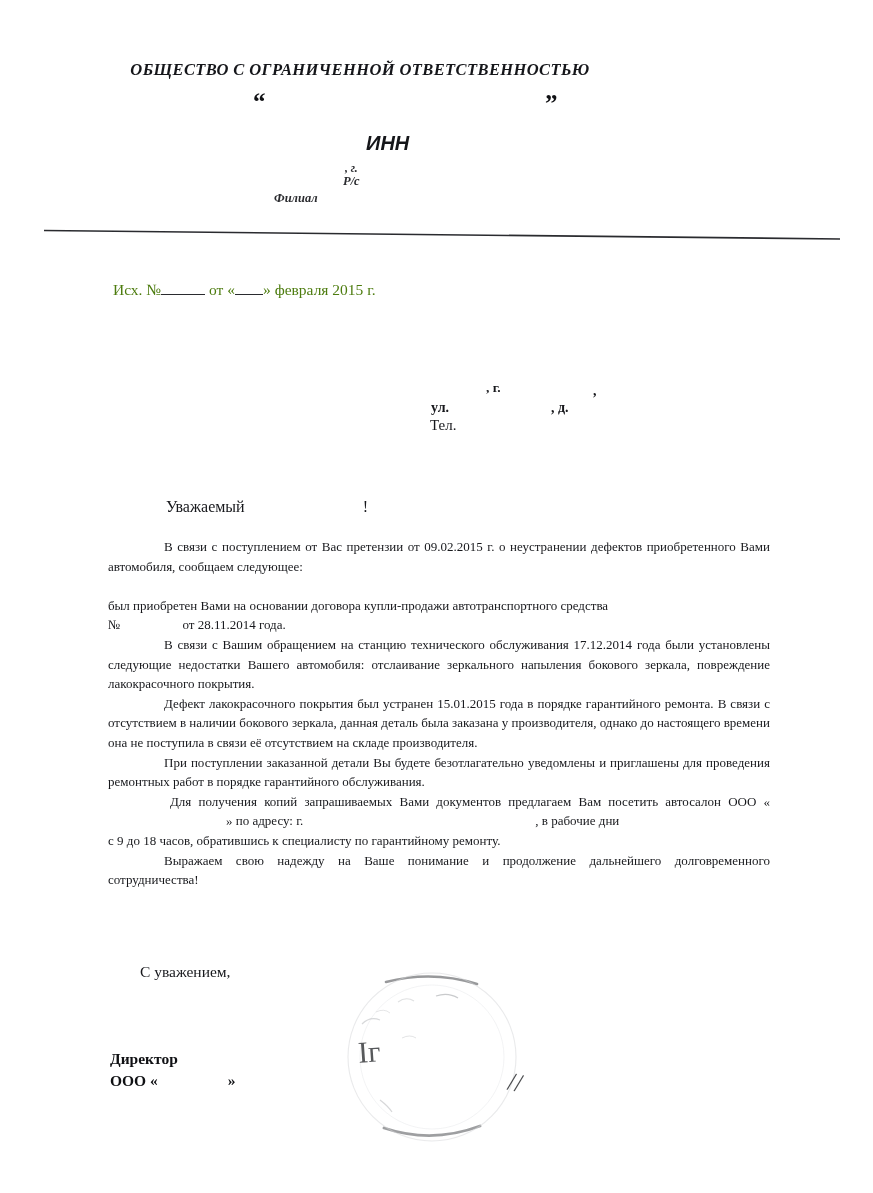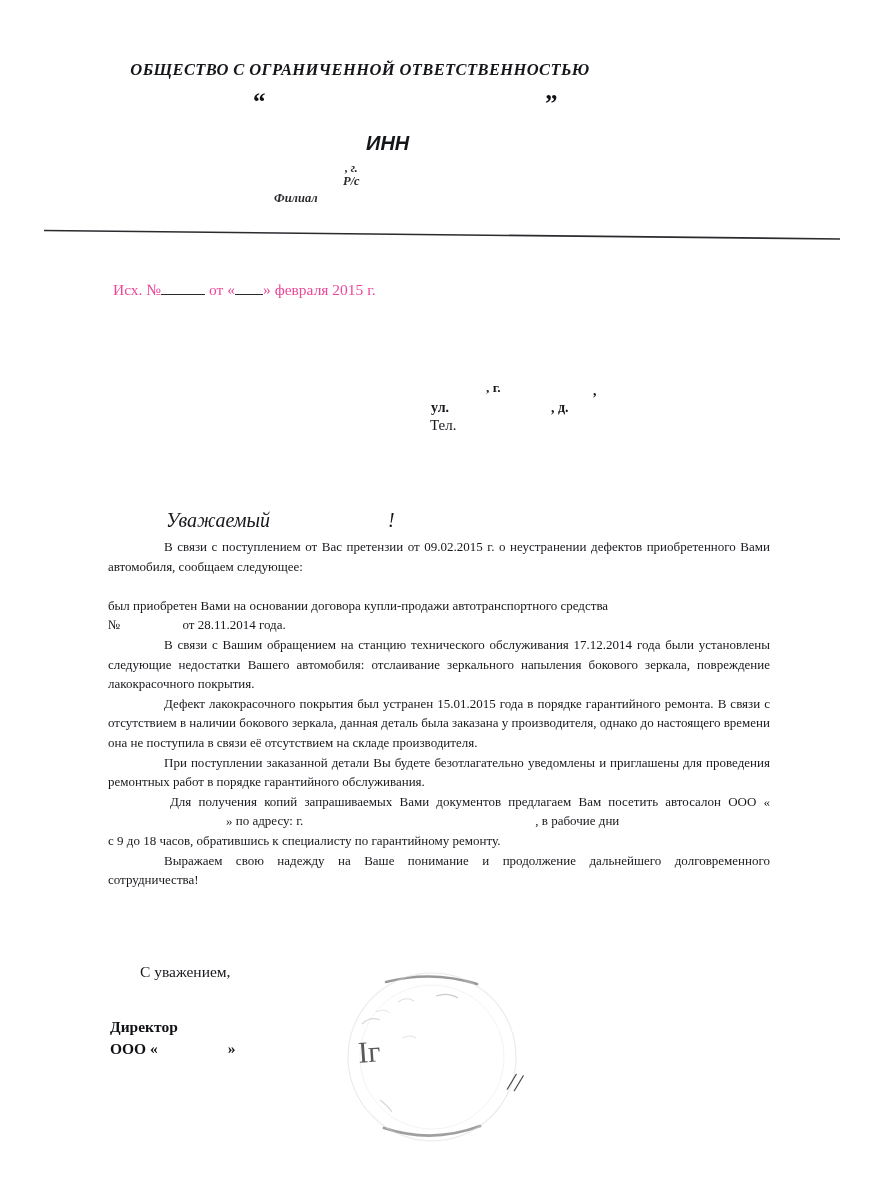--- a/index.html
+++ b/index.html
@@ -83,21 +83,21 @@
   }
   .rule-wrap svg { display: block; }
 
   
   .refline {
     position: absolute;
     left: 113px;
     top: 281px;
     font-size: 15.5px;
     white-space: nowrap;
-    color: #ec4899;
+    color: #4d7c0f;
   }
   .blank-u {
     display: inline-block;
     border-bottom: 1px solid #2a2b2f;
     vertical-align: baseline;
   }
   .blank-u.w1 { width: 44px; }
   .blank-u.w2 { width: 28px; }
 
   
@@ -146,25 +146,24 @@
     left: 430px;
     top: 37px;
     font-size: 15px;
     white-space: nowrap;
   }
 
   
   .greeting {
     position: absolute;
     left: 166px;
-    top: 509px;
-    font-size: 20px;
+    top: 498px;
+    font-size: 16px;
     color: #17181c;
     white-space: nowrap;
-    font-style: italic;
   }
   .greeting .bang {
     display: inline-block;
     margin-left: 118px;
   }
 
   
   .body-text {
     position: absolute;
     left: 108px;
@@ -189,21 +188,21 @@
   .signoff {
     position: absolute;
     left: 140px;
     top: 963px;
     font-size: 15.5px;
     color: #17181c;
   }
   .signature-block {
     position: absolute;
     left: 110px;
-    top: 1016px;
+    top: 1048px;
     font-size: 15.5px;
     font-weight: bold;
     line-height: 22px;
     color: #101114;
   }
   .signature-block .org-quoted .gap-q {
     display: inline-block;
     width: 70px;
   }
 

